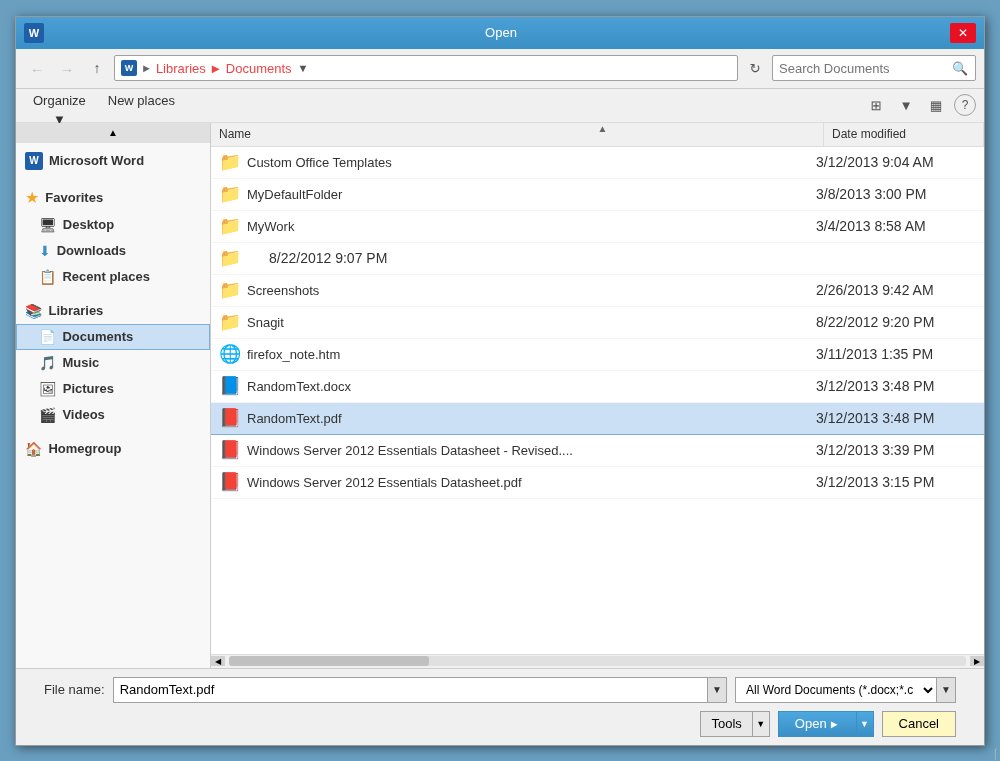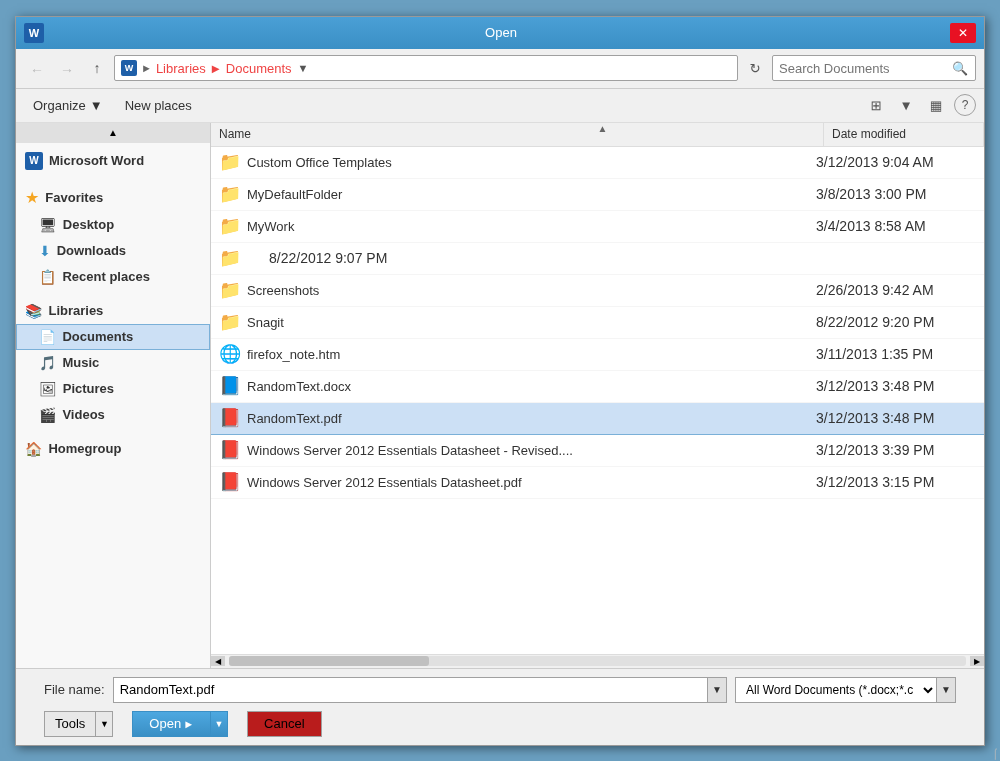--- a/index.html
+++ b/index.html
@@ -174,20 +174,21 @@
       padding: 0 8px;
       background: transparent;
       border: 1px solid transparent;
       border-radius: 3px;
       cursor: pointer;
       display: flex;
       align-items: center;
       gap: 4px;
       font-size: 13px;
       color: #333;
+      flex-direction: column;
     }
     .toolbar-spacer { flex: 1; }
     .view-buttons { display: flex; align-items: center; gap: 2px; }
     .view-btn {
       width: 28px;
       height: 26px;
       background: transparent;
       border: 1px solid transparent;
       border-radius: 3px;
       cursor: pointer;
@@ -377,21 +378,22 @@
       display: flex;
       align-items: center;
       justify-content: center;
       cursor: pointer;
       font-size: 10px;
       color: #333;
     }
     .footer-row2 {
       display: flex;
       align-items: center;
-      gap: 19px;
+      justify-content: flex-end;
+      gap: 8px;
     }
     .tools-btn {
       display: flex;
       align-items: center;
       height: 26px;
       gap: 0;
     }
     .tools-main {
       padding: 0 10px;
       height: 26px;
@@ -442,21 +444,21 @@
       align-items: center;
       justify-content: center;
       cursor: pointer;
       font-size: 9px;
       color: white;
     }
     .cancel-btn {
       padding: 0 16px;
       height: 26px;
       border: 1px solid #a0a0a0;
-      background: #b91c1c;
+      background: #fef9c3;
       cursor: pointer;
       font-size: 13px;
     }
   </style>
 </head>
 <body>
 
 <div class="dialog">
 
   <div class="title-bar">

